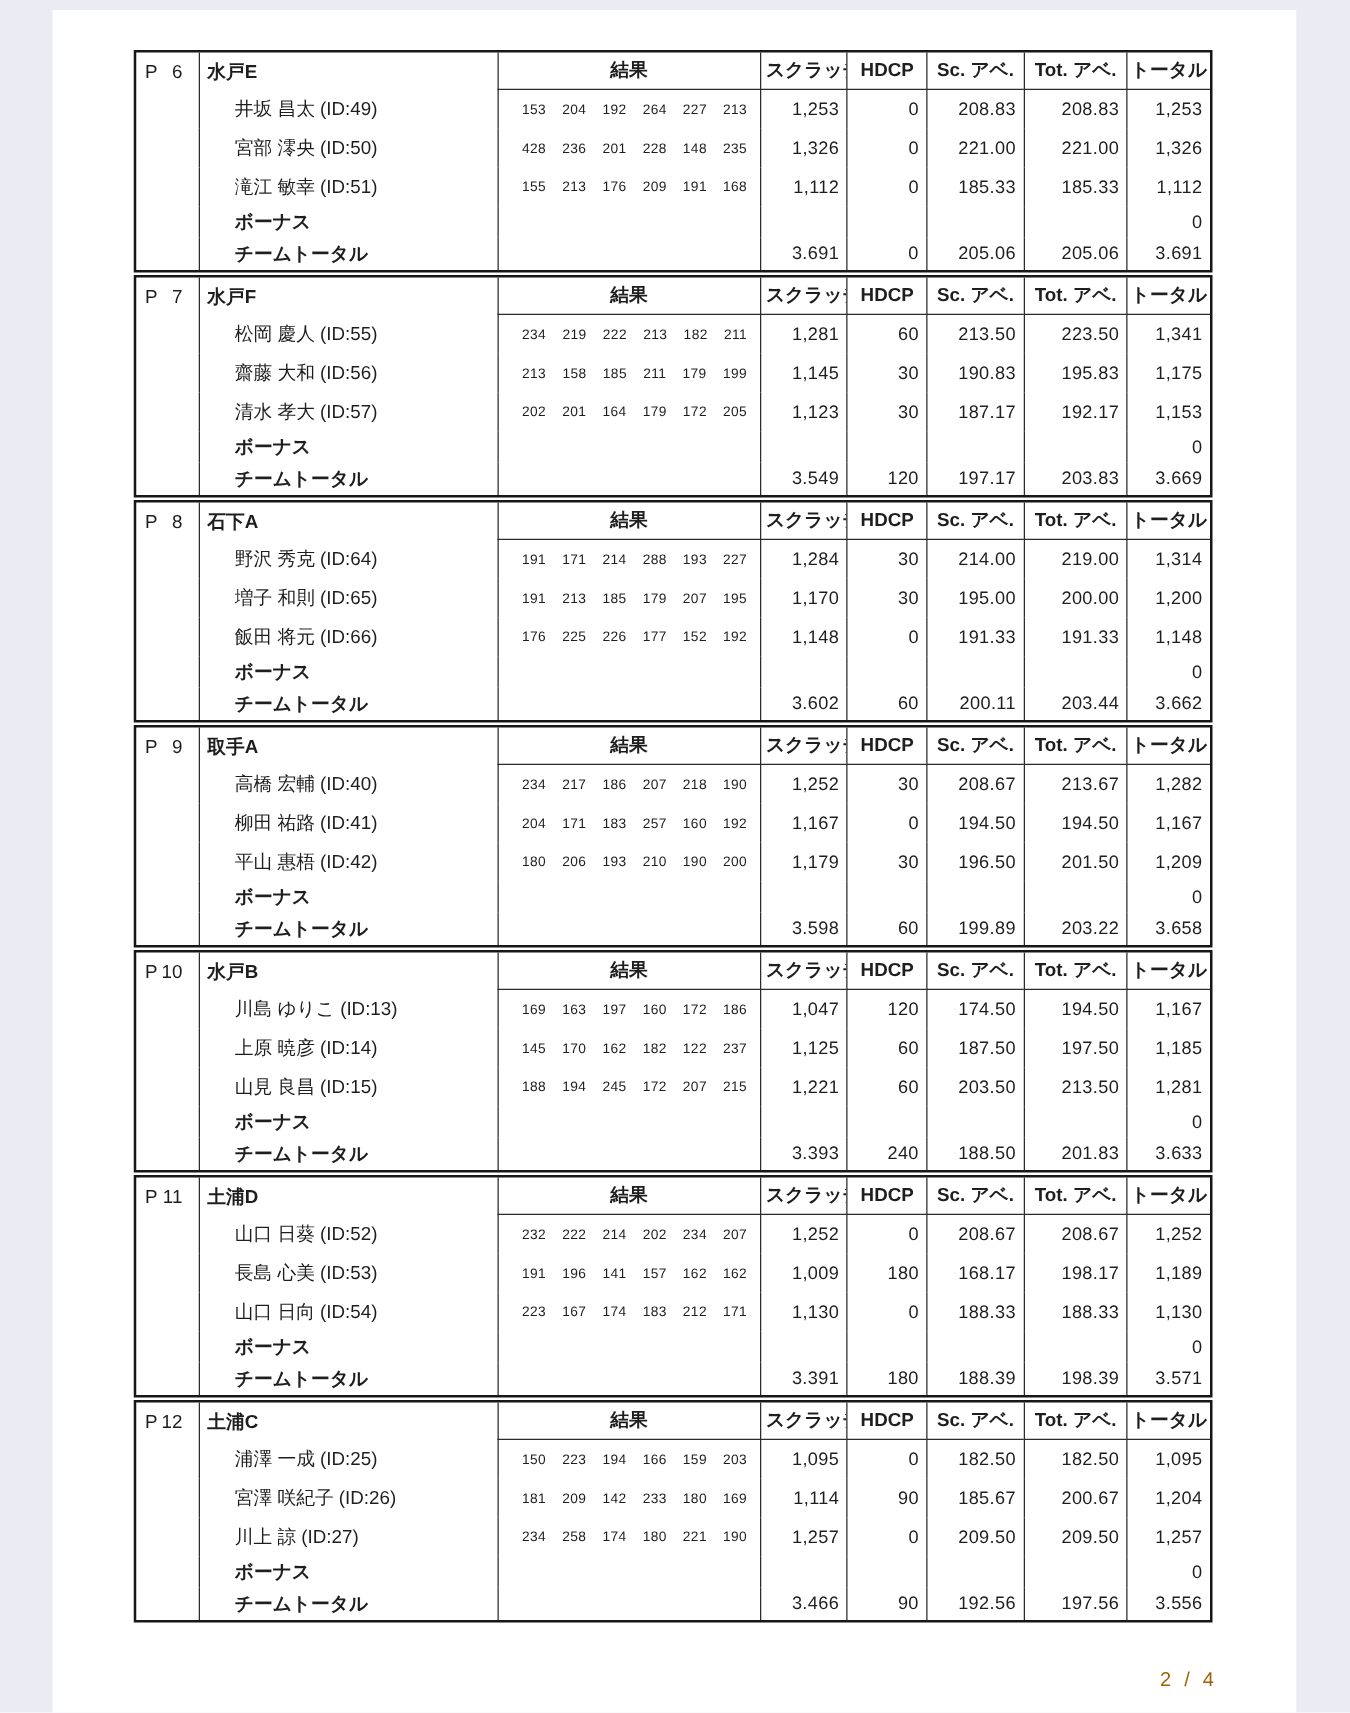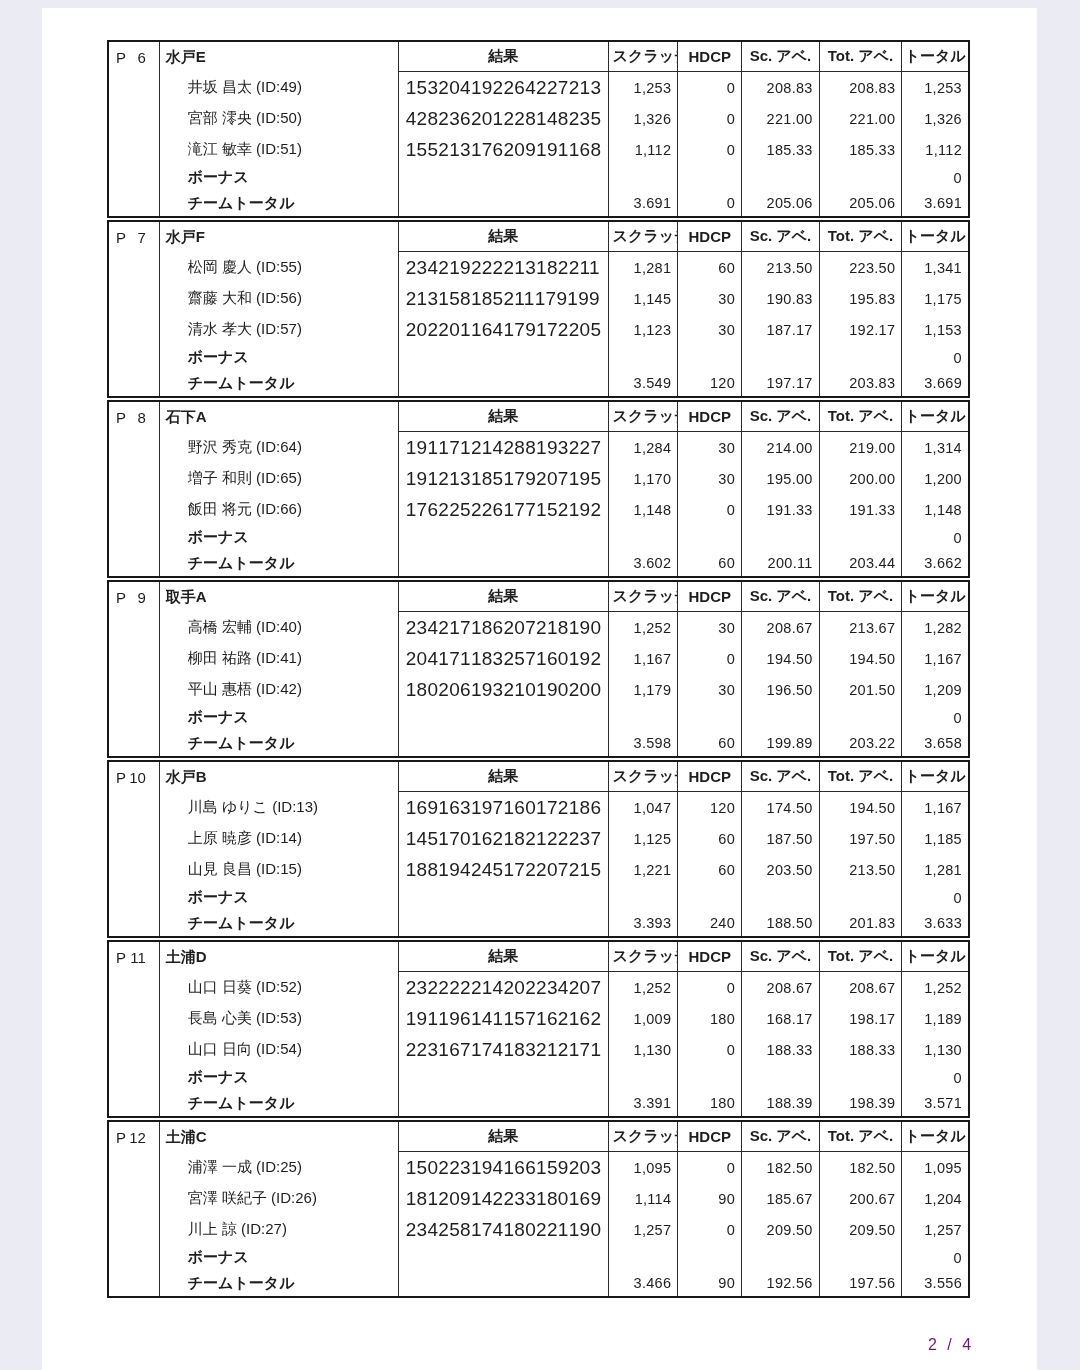--- a/index.html
+++ b/index.html
@@ -35,26 +35,26 @@
   .col-hdcp{width:64px;}
   .col-scave{width:78px;}
   .col-totave{width:83px;}
   .col-total{width:67px;text-align:right;}
   .center{justify-content:center;}
   .num{justify-content:flex-end;padding-right:6px;font-size:14.5px;letter-spacing:.3px;}
   .bold{font-weight:bold;}
   .tname{padding-left:6px;}
   .name-pad{padding-left:28px;}
   .pcell{justify-content:space-between;padding:0 13px 0 7px;}
-  .scores{justify-content:space-between;padding:0 10px 0 7px;font-size:19px;letter-spacing:.3px;}
+  .scores{justify-content:space-between;padding:0 10px 0 19px;font-size:11px;letter-spacing:.3px;}
   .scratch-h{padding-left:4px;}
   .underline{border-bottom:1px solid #2b2b2b;}
   .page-num{
     position:absolute;left:886px;top:1328px;
-    font-size:16px;letter-spacing:3px;color:#701a75;
+    font-size:16px;letter-spacing:3px;color:#a16207;
   }
 </style>
 </head>
 <body>
 
 <div class="paper">
   <div id="blocks">
       <div class="block">
         <div class="row header-row">
           <div class="cell col-p pcell">

